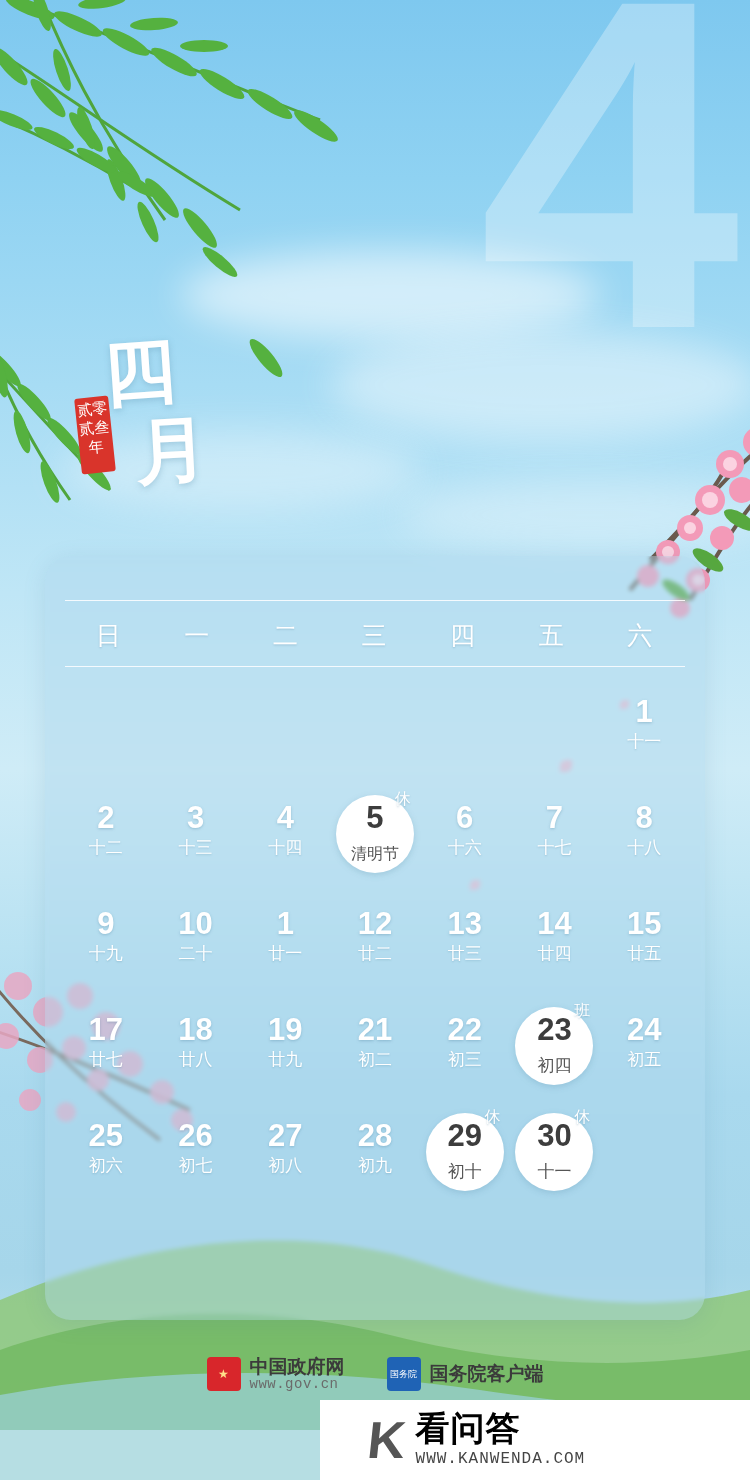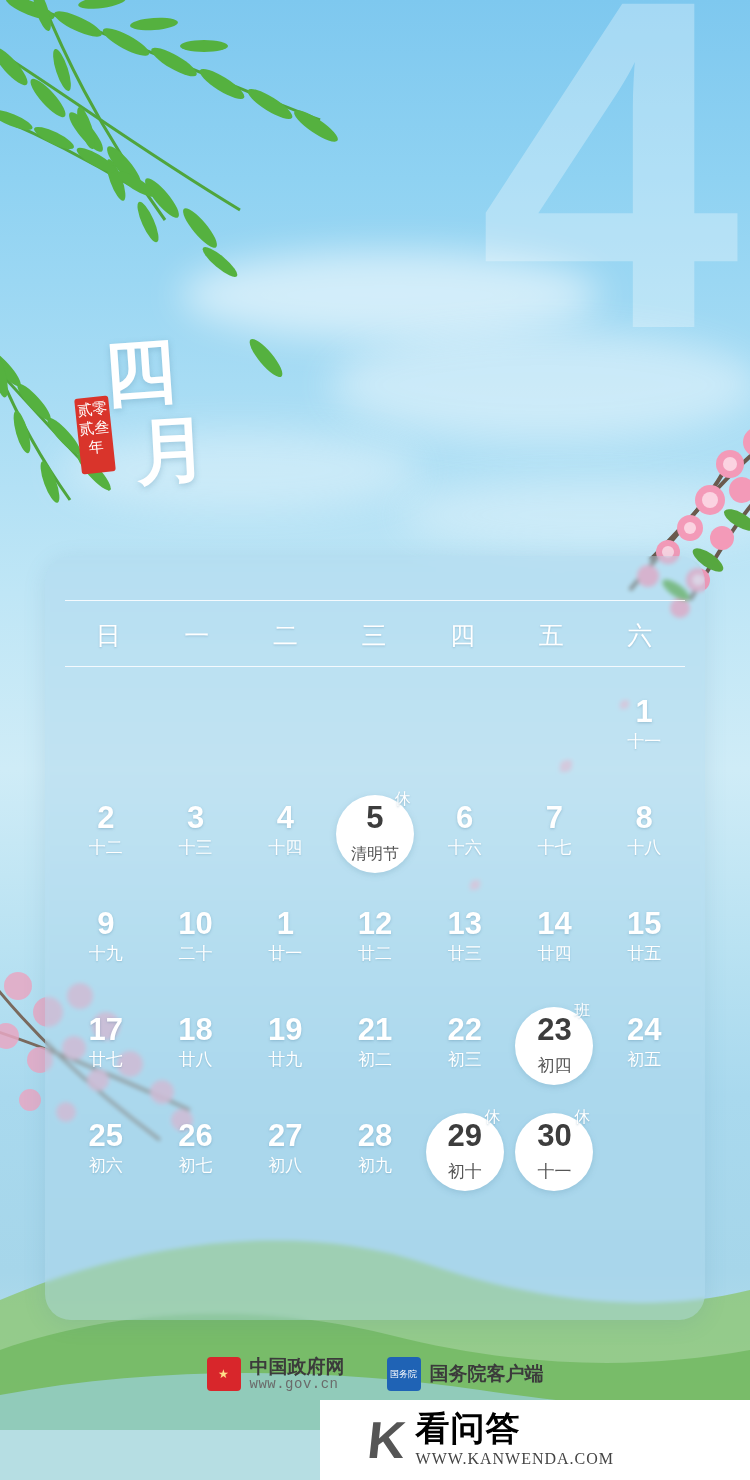--- a/index.html
+++ b/index.html
@@ -249,21 +249,21 @@
     font-size: 34px;
     color: #000000;
     font-family: Liberation Mono, monospace;
     font-weight: 700;
     letter-spacing: 1px;
     line-height: 38px;
   }
   .wm-txt .wm2 {
     font-size: 16px;
     color: #444;
-    font-family: Liberation Serif, serif;
+    font-family: Liberation Mono, monospace;
     letter-spacing: 1px;
     line-height: 18px;
   }
   .petal { position: absolute; background: #f4b9cd; border-radius: 50% 0 50% 0; opacity: .85; }
 </style>
 </head>
 <body>
 
 <div class="page">
 

